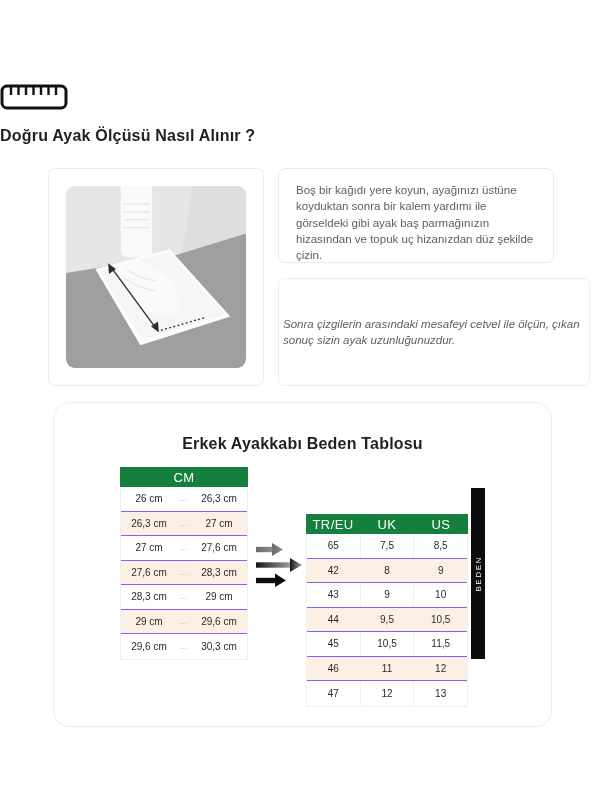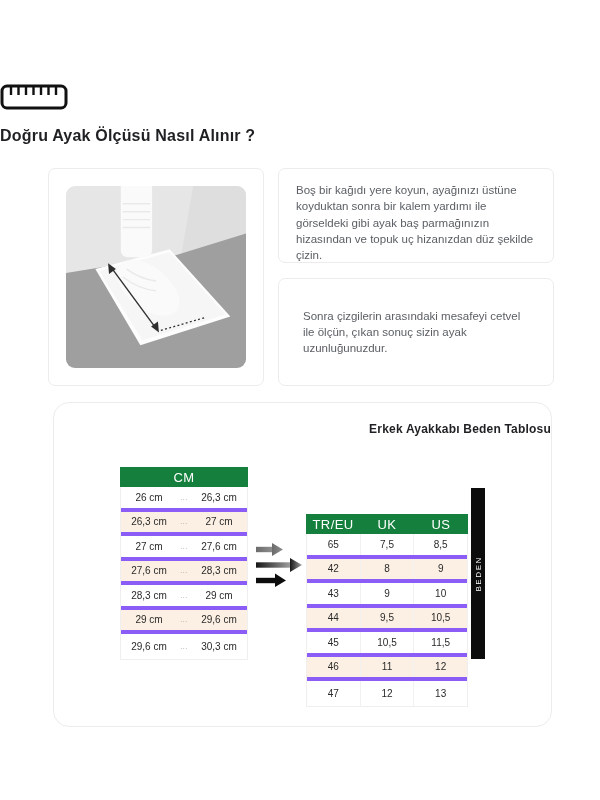--- a/index.html
+++ b/index.html
@@ -14,39 +14,39 @@
   .page-title {
     margin-top:13px; font-size:16px; font-weight:700; color:#1f2023; letter-spacing:.2px;
   }
   .card {
     position:absolute; background:#fff; border:1px solid #ececec; border-radius:7px;
   }
   .intro-left { left:48px; top:168px; width:216px; height:218px; padding:17px; }
   .photo-wrap { width:100%; height:100%; border-radius:9px; overflow:hidden; }
   .photo-wrap svg { display:block; width:100%; height:100%; }
   .intro-1 { left:278px; top:168px; width:276px; height:95px; padding:13px 17px; }
-  .intro-2 { left:278px; top:278px; width:276px; height:108px; padding:0 24px; display:flex; align-items:center; }
+  .intro-2 { left:278px; top:278px; width:312px; height:108px; padding:0 4px; display:flex; align-items:center;font-style:italic; }
   .step-text { font-size:11.5px; line-height:1.42; color:#5a5e63; }
   .size-card { left:53px; top:402px; width:499px; height:325px; border-radius:16px; }
-  .size-title { position:absolute; top:19px; left:0; width:100%; text-align:right;
-    font-size:12px; font-weight:700; color:#1f2023; letter-spacing:.2px; }
+  .size-title { position:absolute; top:32px; left:0; width:100%; text-align:center;
+    font-size:16px; font-weight:700; color:#1f2023; letter-spacing:.2px; }
 
   .table { position:absolute; top:64px; }
   .cm-table { left:66px; width:128px; }
   .size-table { left:252px; width:162px;margin-top:47px; }
   .thead {
     height:20px; background:#15803d; color:#fff; display:flex; align-items:center;
     font-size:13px; font-weight:400; letter-spacing:.4px;
   }
   .thead.single { justify-content:center; }
   .thead .hcell { flex:1; text-align:center; }
   .tbody { border:1px solid #efefef; border-top:none; }
   .trow {
     height:24.5px; display:flex; align-items:center; background:#fff;
-    border-bottom:4px solid #8b5cf6; font-size:10px; font-weight:500; color:#2a2a2a;
+    border-bottom:1px solid #8b5cf6; font-size:10px; font-weight:500; color:#2a2a2a;
   }
   .trow:last-child { border-bottom:none; }
   .trow.alt { background:#fcf0e4; }
   .trow .v { flex:1; text-align:center; }
   .trow .sep { width:14px; text-align:center; font-size:7px; color:#9a9a9a; letter-spacing:.5px; }
   .srow .cell { flex:1; text-align:center; border-right:1px solid #f1f1f1; align-self:stretch;
     display:flex; align-items:center; justify-content:center; }
   .srow .cell:last-child { border-right:none; }
 
   .arrows { position:absolute; left:202px; top:139px; }

